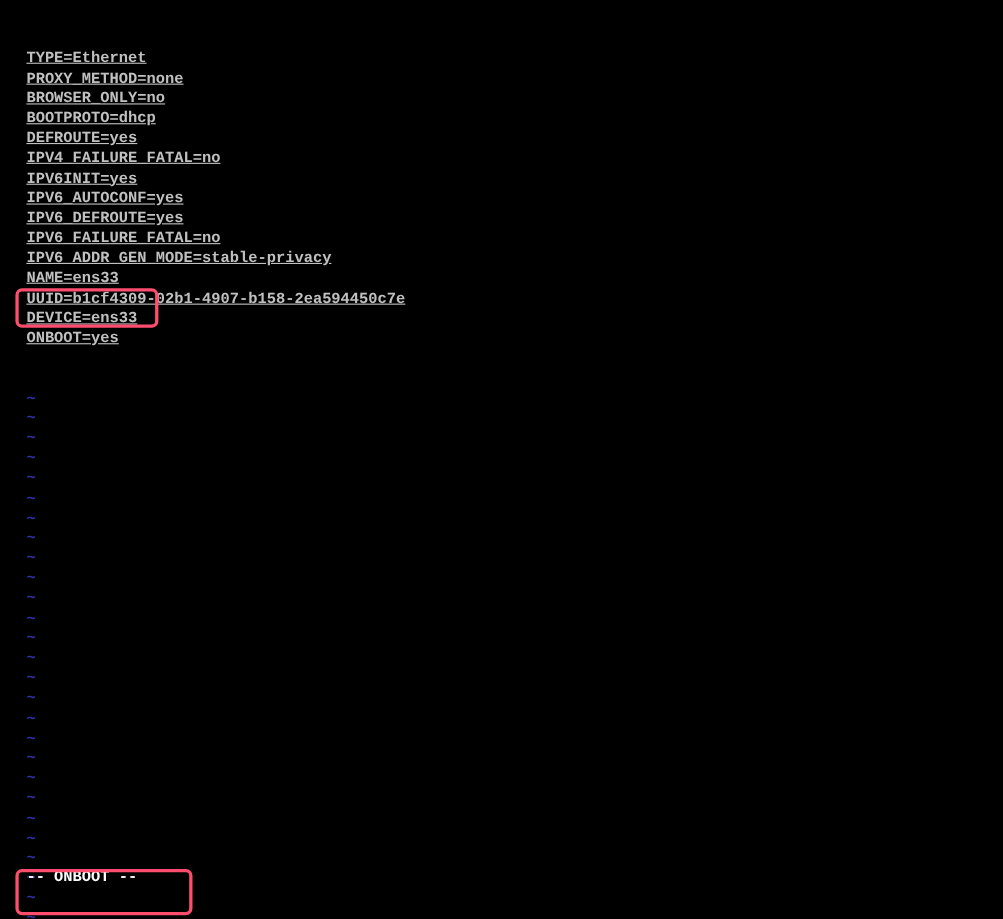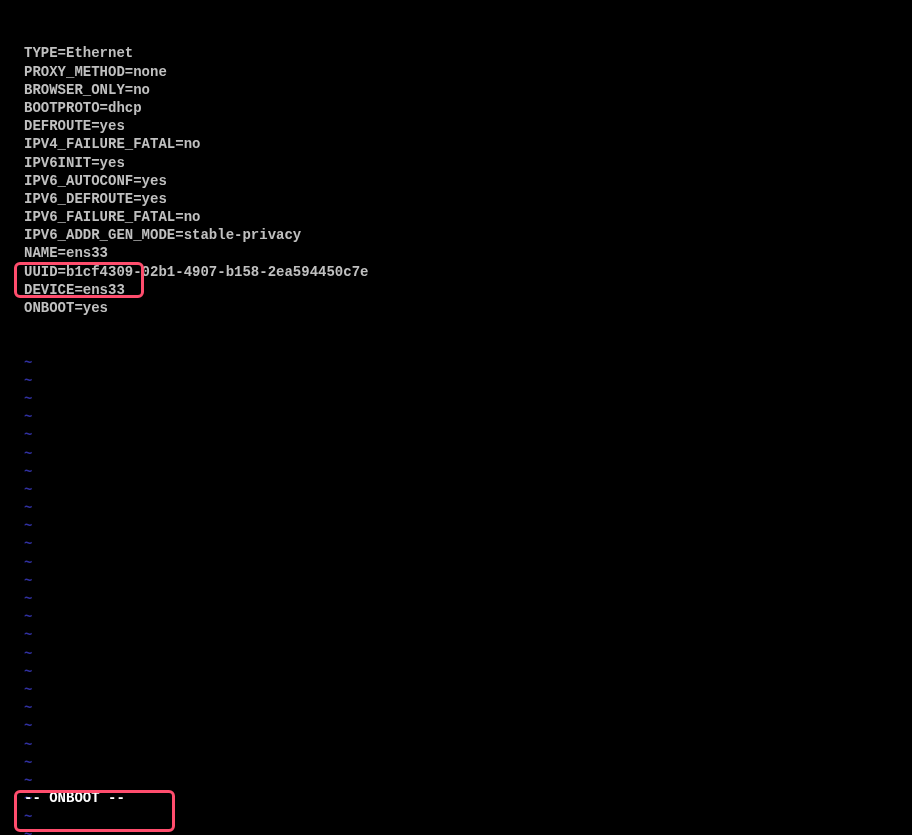--- a/index.html
+++ b/index.html
@@ -15,20 +15,21 @@
       overflow: hidden;
       position: relative;
     }
     .terminal {
       padding: 8px 0 0 24px;
       white-space: pre;
     }
     .line {
       color: #c0c0c0;
       font-weight: bold;
+      text-decoration: underline;
     }
     .tilde {
       color: #3030a0;
       font-weight: bold;
     }
     .highlight-box-1 {
       position: absolute;
       border: 3px solid #ff4d6d;
       border-radius: 6px;
       top: 262px;

